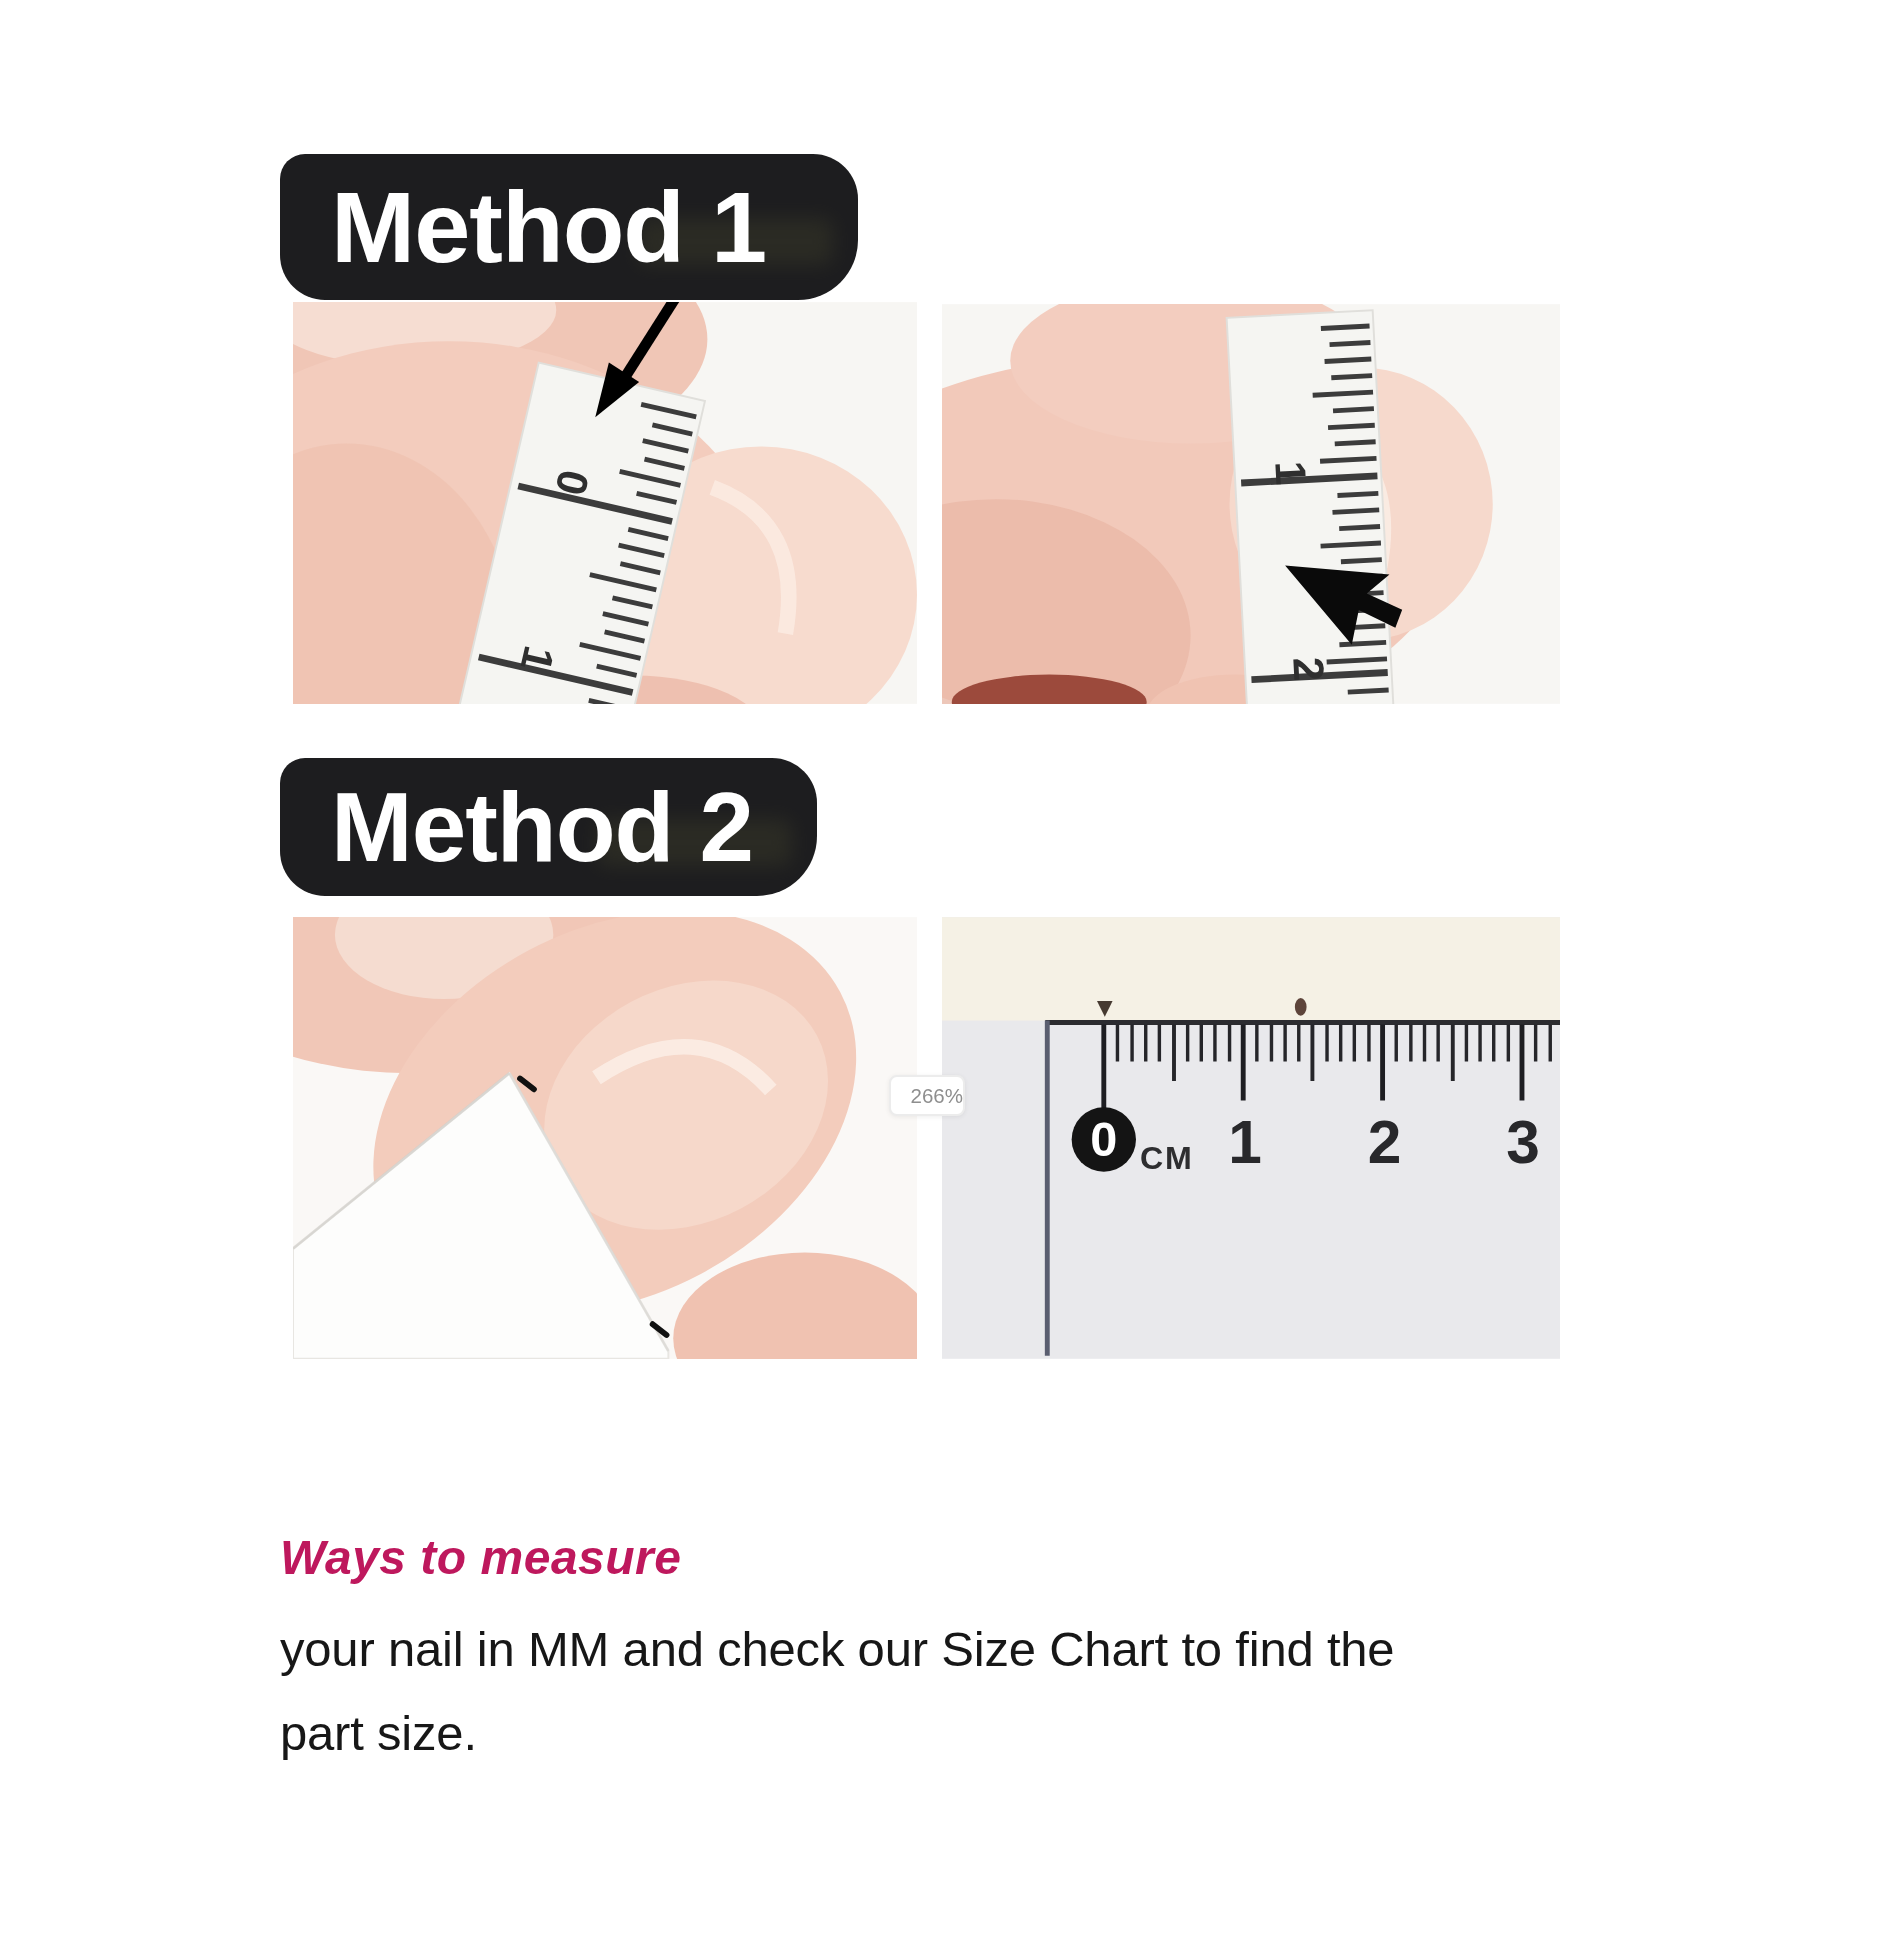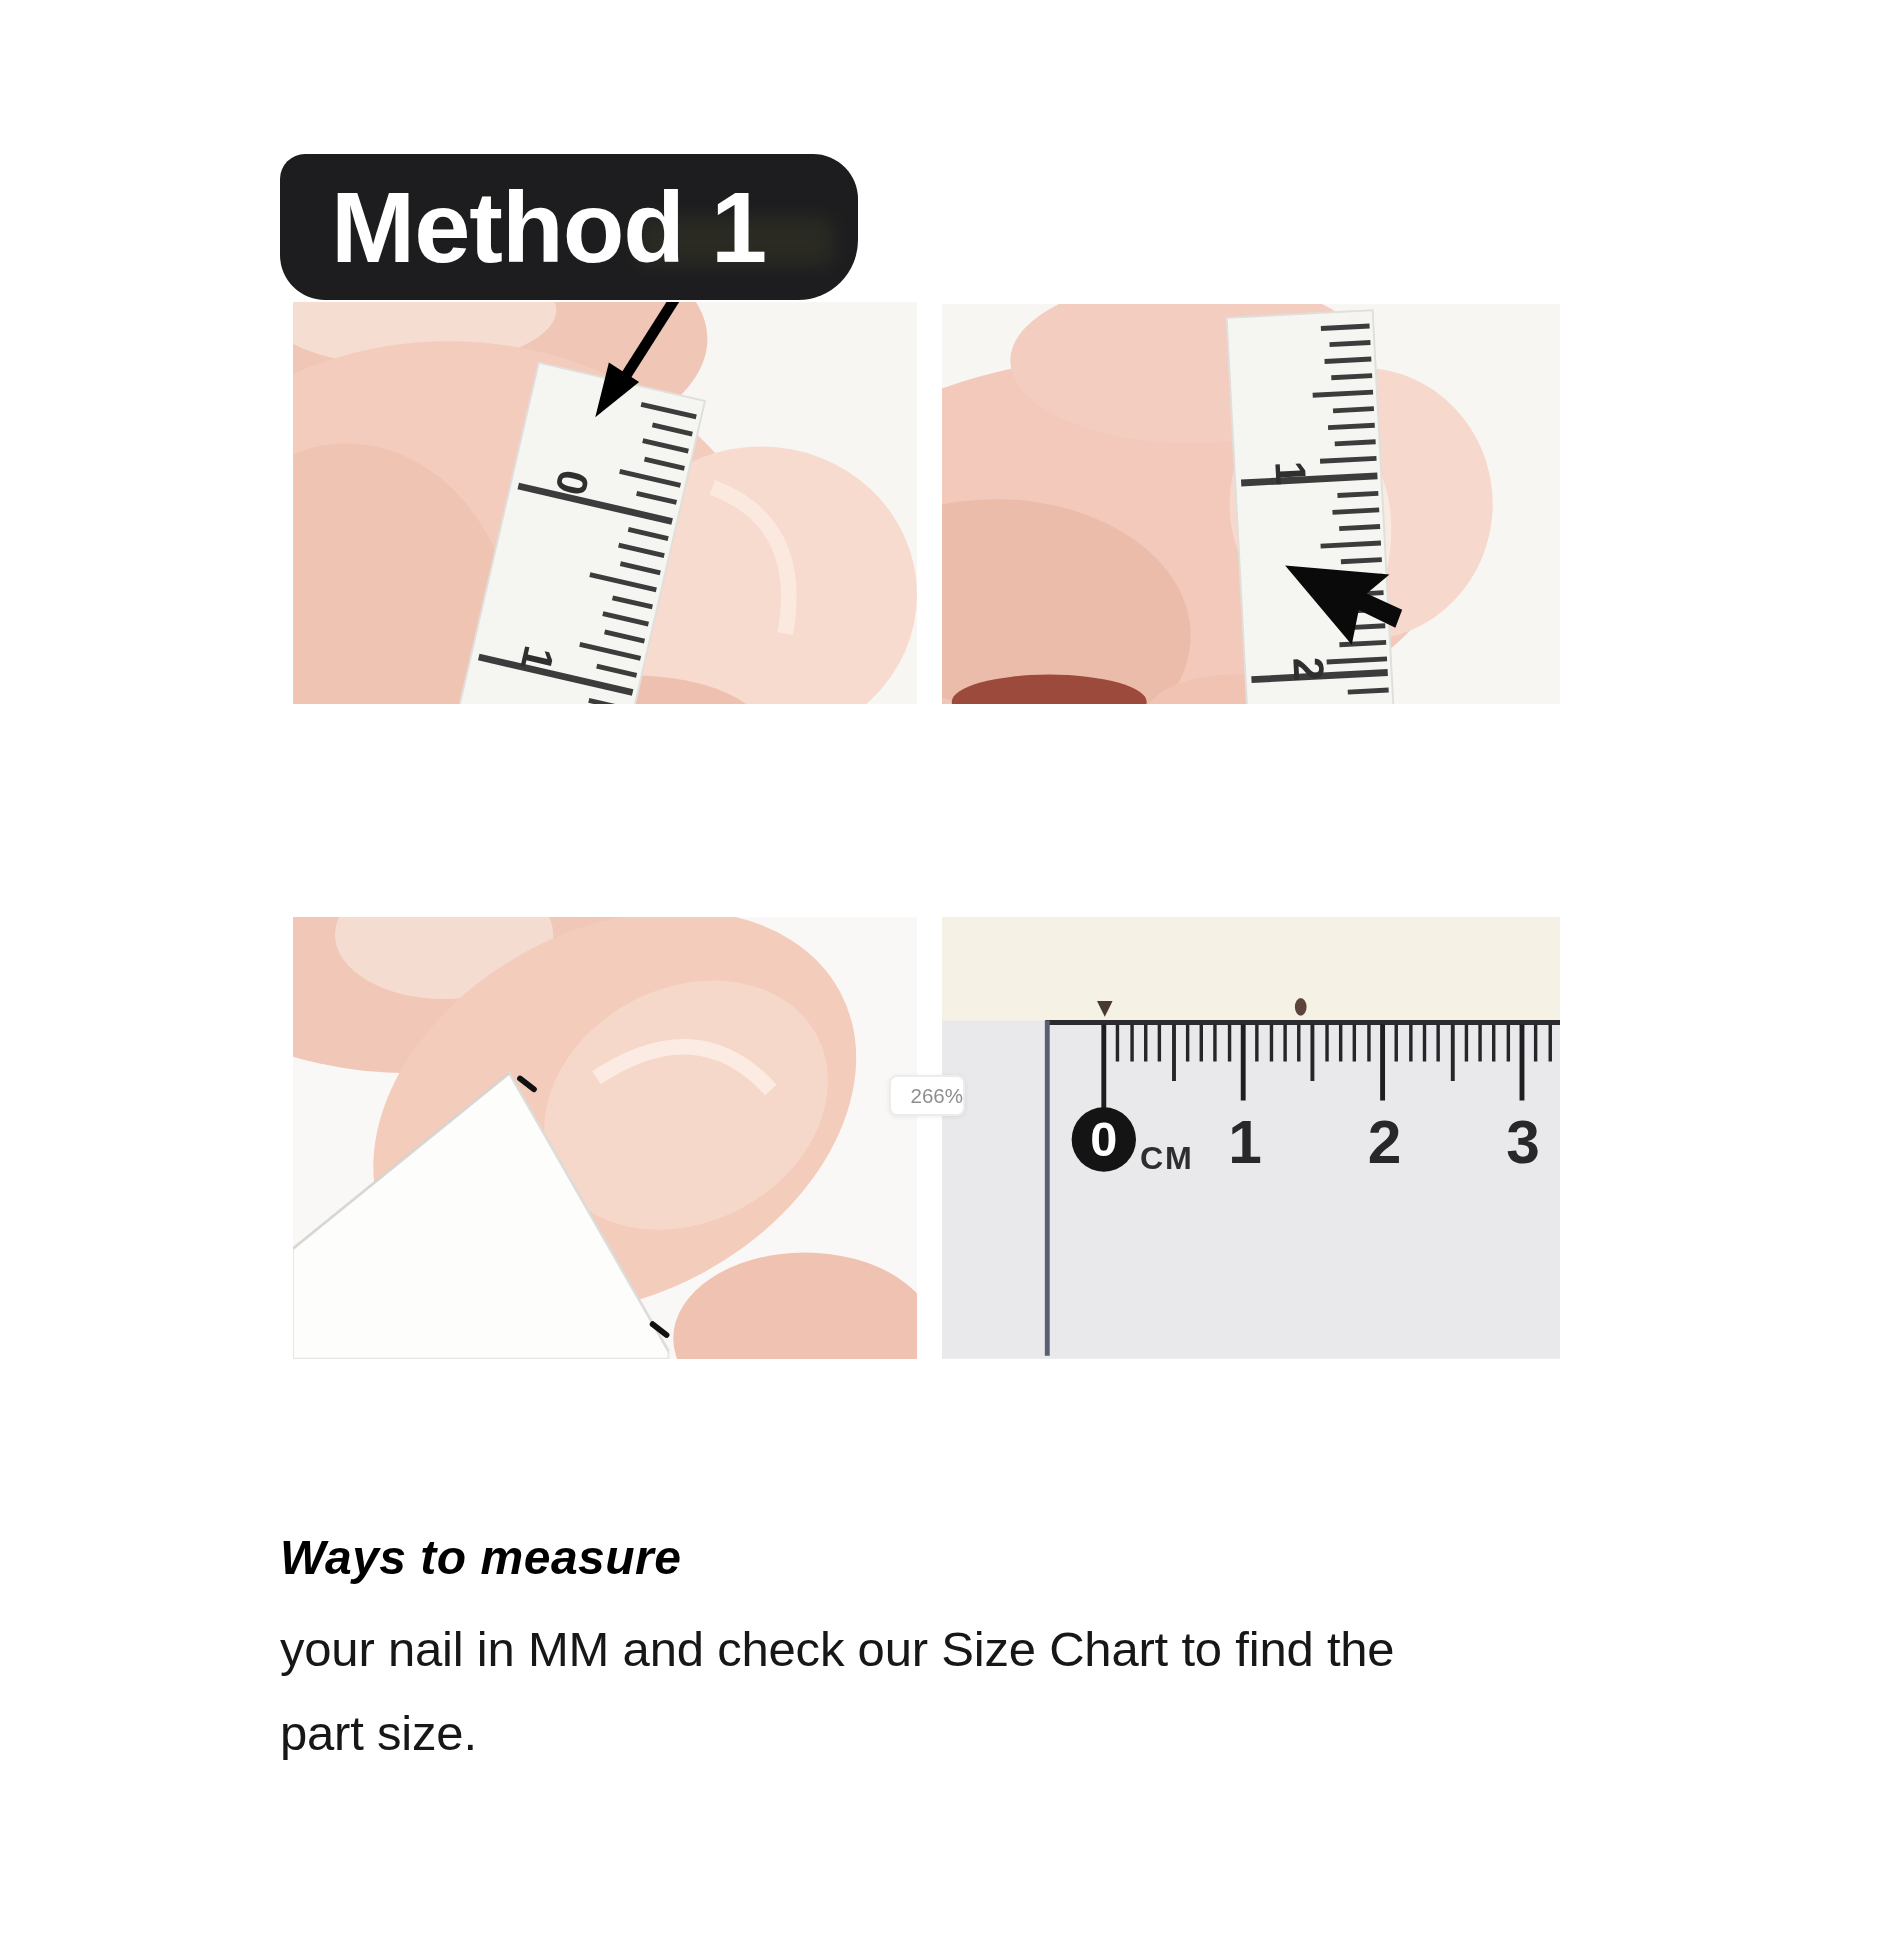--- a/index.html
+++ b/index.html
@@ -18,21 +18,21 @@
   .photo svg{display:block;font-family:"Liberation Sans",sans-serif;}
   #photo-m1-left {left:293px;top:302px;width:624px;height:402px;}
   #photo-m1-right{left:942px;top:304px;width:618px;height:400px;}
   #photo-m2-left {left:293px;top:917px;width:624px;height:442px;}
   #photo-m2-right{left:942px;top:917px;width:618px;height:442px;}
   .zoom-badge{position:absolute;left:889px;top:1075px;width:72px;height:37px;background:#ffffff;
               border:2px solid #ececec;border-radius:7.8px;box-shadow:0 1px 4.9px rgba(0,0,0,.07);
               display:flex;align-items:center;justify-content:flex-end;
               color:#8e8e8e;font-size:20.5px;z-index:5;}
   .section-heading{position:absolute;left:280px;top:1531px;font-size:48px;line-height:53px;
-                   font-style:italic;font-weight:700;color:#000000;letter-spacing:0.5px;}
+                   font-style:italic;font-weight:700;color:#be185d;letter-spacing:0.5px;}
   .body-text{position:absolute;left:280px;top:1607px;width:1385px;color:#171717;
              font-size:49px;line-height:84px;letter-spacing:-0.2px;}
   .body-text .line{white-space:nowrap;}
 </style>
 </head>
 <body>
 
 <div class="page">
 
   <div class="badge" id="badge-method1">
@@ -86,20 +86,24 @@
         <path d="M6 170 H146 M6 372 H146" stroke="#3c3c3c" stroke-width="7"></path>
         <text transform="translate(42,150) rotate(90)" font-size="44" font-weight="700" fill="#2f2f2f">1</text>
         <text transform="translate(50,352) rotate(90)" font-size="44" font-weight="700" fill="#2f2f2f">2</text>
       </g>
       <g transform="translate(352,268) rotate(-40) scale(1.9)">
         <polygon points="0,0 0,56 15,44 24,64 33,59 24,40 40,40" fill="#0a0a0a"></polygon>
       </g>
     </svg>
   </div>
 
+  <div class="badge" id="badge-method2">
+    <div class="badge-ghost"></div>
+    <span class="label">Method 2</span>
+  </div>
 
   <div class="photo" id="photo-m2-left">
     <svg width="624" height="442" viewBox="0 0 640 453">
       <rect width="640" height="453" fill="#faf8f6"></rect>
       <ellipse cx="120" cy="28" rx="245" ry="132" fill="#f1c7b7"></ellipse>
       <ellipse cx="155" cy="18" rx="112" ry="66" fill="#f5dcd0"></ellipse>
       <g transform="rotate(-28 330 200)">
         <ellipse cx="330" cy="200" rx="262" ry="188" fill="#f3ccbc"></ellipse>
         <ellipse cx="398" cy="228" rx="152" ry="120" fill="#f6d8ca"></ellipse>
         <path d="M330 160 q125 -12 152 95" stroke="#fceee6" stroke-width="16" fill="none" opacity="0.85"></path>

